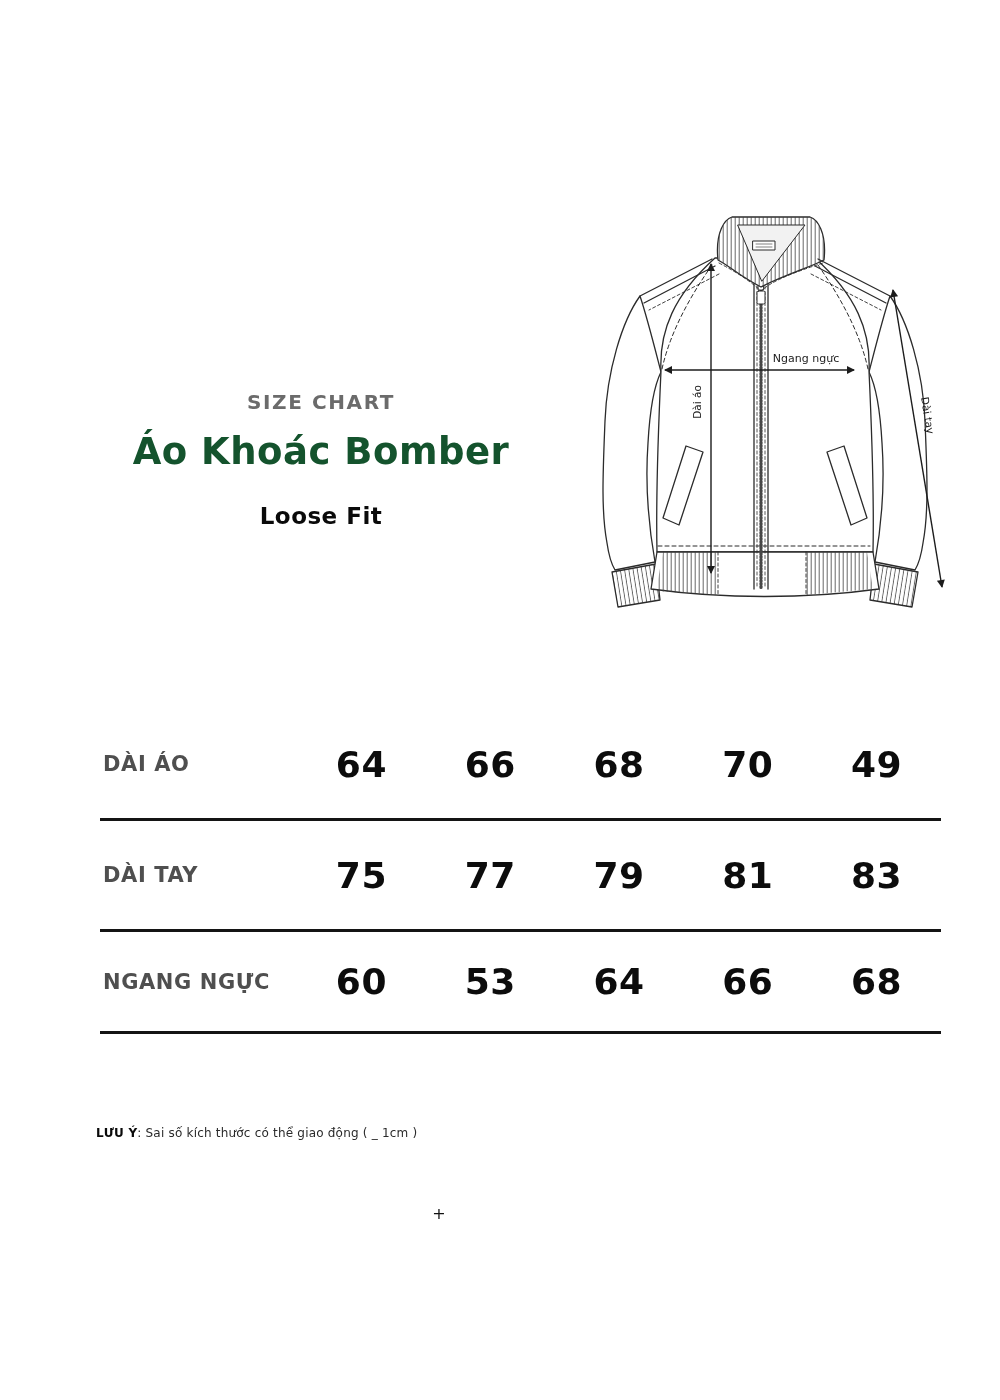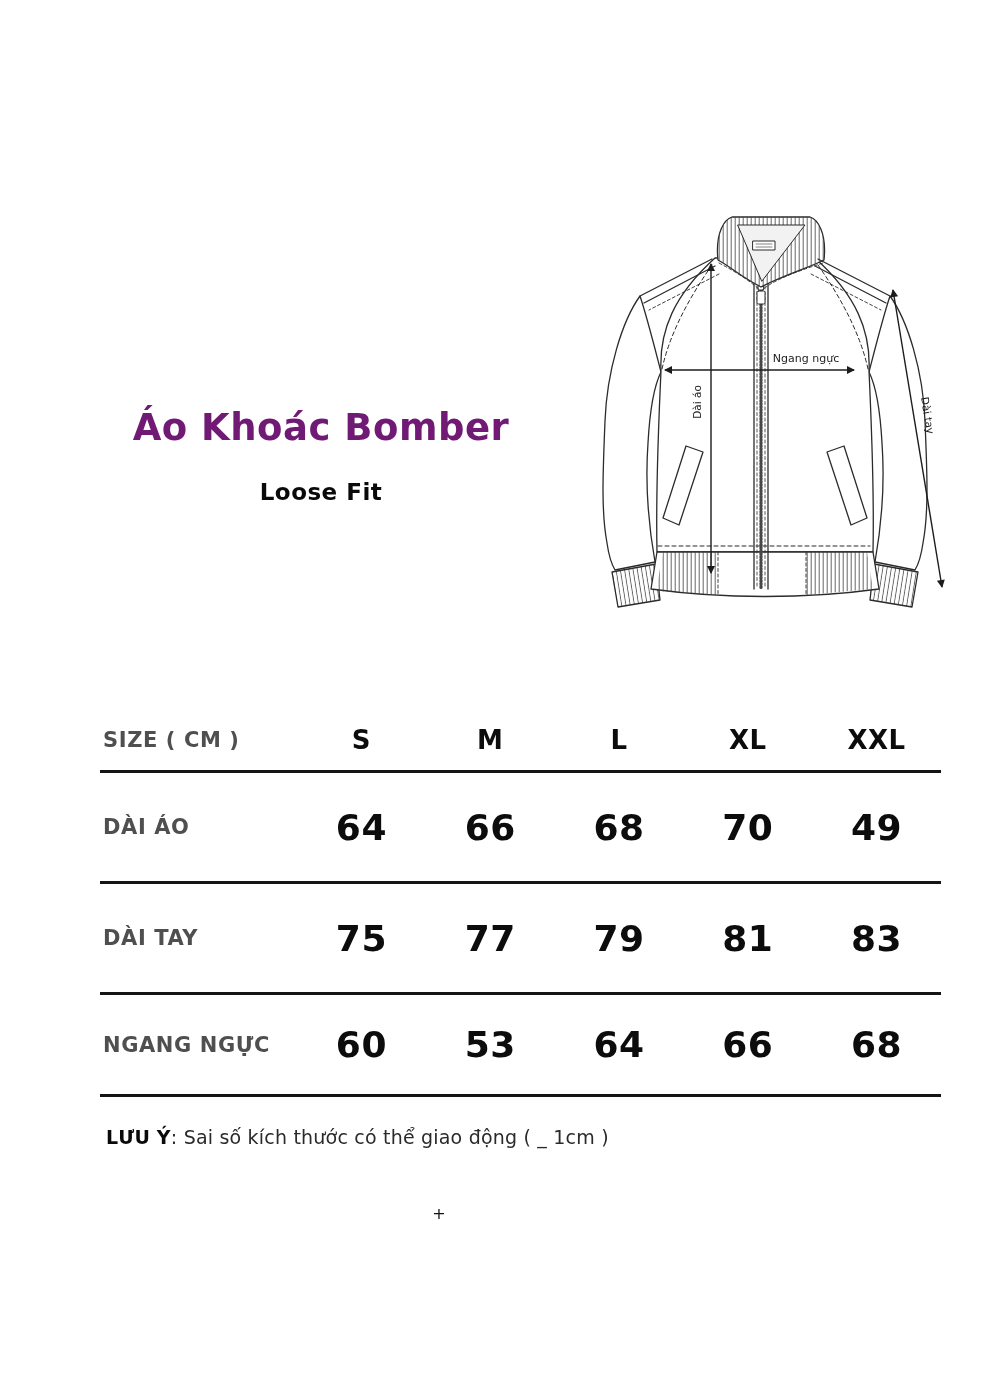--- a/index.html
+++ b/index.html
@@ -5,49 +5,50 @@
   html,body{margin:0;padding:0;}
   body{
     width:1000px;height:1400px;background:#ffffff;position:relative;
     font-family:"DejaVu Sans", sans-serif;color:#0d0d0d;overflow:hidden;
   }
   .abs{position:absolute;}
 
   
   .title-block{left:71px;top:390px;width:500px;text-align:center;}
   .eyebrow{font-size:20px;font-weight:700;letter-spacing:1.6px;color:#6b6b6b;}
-  .main-title{font-size:37px;font-weight:700;color:#701a75;margin-top:16px;letter-spacing:.5px;}
+  .main-title{font-size:37px;font-weight:700;color:#14532d;margin-top:16px;letter-spacing:.5px;}
   .subtitle{font-size:23px;font-weight:700;color:#0a0a0a;margin-top:30px;letter-spacing:.5px;}
 
   
   .jacket{left:578px;top:203px;width:374px;height:422px;}
   .jacket svg{display:block;width:100%;height:100%;}
   .measure-text{font-family:"DejaVu Sans",sans-serif;fill:#1c1c1c;}
 
   
   .size-table{left:100px;top:710px;width:841px;}
   .trow{display:grid;grid-template-columns:197px 1fr 1fr 1fr 1fr 1fr;align-items:center;
         border-bottom:3px solid #141414;}
   .trow.head{height:60px;}
   .trow.r1,.trow.r2{height:108px;}
   .trow.r3{height:99px;}
   .tlabel{font-size:21px;font-weight:700;color:#4f4f4f;letter-spacing:.6px;padding-left:3px;white-space:nowrap;}
   .tcell{font-size:36px;font-weight:700;color:#0c0c0c;text-align:center;letter-spacing:.5px;}
   .trow.head .tcell{font-size:26px;}
 
   
-  .footnote{left:106px;top:1126px;font-size:19px;color:#2a2a2a;letter-spacing:.2px;white-space:nowrap;}
+  .footnote{left:96px;top:1126px;font-size:12px;color:#2a2a2a;letter-spacing:.2px;white-space:nowrap;}
   .footnote .fn-label{font-weight:700;color:#0a0a0a;}
 
   .plus-mark{left:430px;top:1204px;width:18px;text-align:center;font-size:16px;color:#111;}
 </style>
 </head>
 <body>
 
 <div class="abs title-block">
+  <div class="eyebrow">SIZE CHART</div>
   <div class="main-title">Áo Khoác Bomber</div>
   <div class="subtitle">Loose Fit</div>
 </div>
 
 <div class="abs jacket">
   <svg viewBox="0 0 374 422" aria-hidden="true">
     <defs>
       <pattern id="rib" width="4" height="8" patternUnits="userSpaceOnUse">
         <path d="M1.2,0 L1.2,8" stroke="#3d3d3d" stroke-width="0.8"></path>
       </pattern>
@@ -118,28 +119,20 @@
       <line x1="133" y1="61" x2="133" y2="370" marker-start="url(#ah)" marker-end="url(#ah)"></line>
       <line x1="315" y1="87" x2="364" y2="384" marker-start="url(#ah)" marker-end="url(#ah)"></line>
     </g>
     <text class="measure-text" x="228" y="159" font-size="11" text-anchor="middle">Ngang ngực</text>
     <text class="measure-text" x="123" y="199" font-size="10.5" text-anchor="middle" transform="rotate(-90 123 199)">Dài áo</text>
     <text class="measure-text" x="346" y="213" font-size="10.5" text-anchor="middle" transform="rotate(80.5 346 213)">Dài tay</text>
   </svg>
 </div>
 
 <div class="abs size-table">
-  <div class="trow head">
-    <div class="tlabel">SIZE ( CM )</div>
-    <div class="tcell">S</div>
-    <div class="tcell">M</div>
-    <div class="tcell">L</div>
-    <div class="tcell">XL</div>
-    <div class="tcell">XXL</div>
-  </div>
 
   <div class="trow r1">
     <div class="tlabel">DÀI ÁO</div>
     <div class="tcell">64</div>
     <div class="tcell">66</div>
     <div class="tcell">68</div>
     <div class="tcell">70</div>
     <div class="tcell">49</div>
   </div>
 

